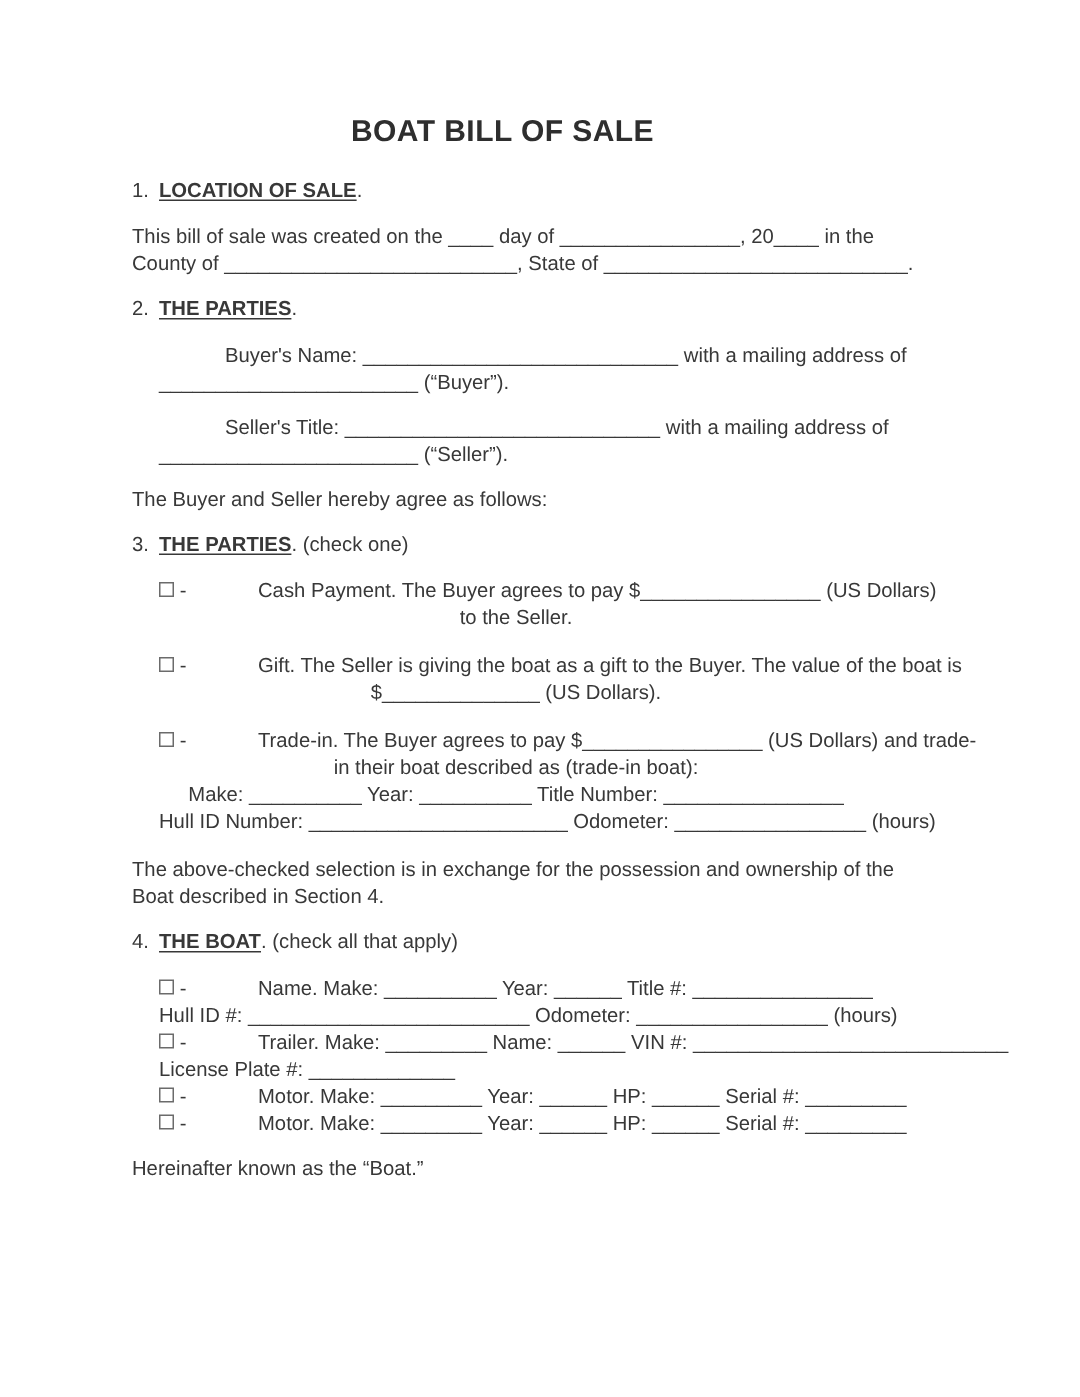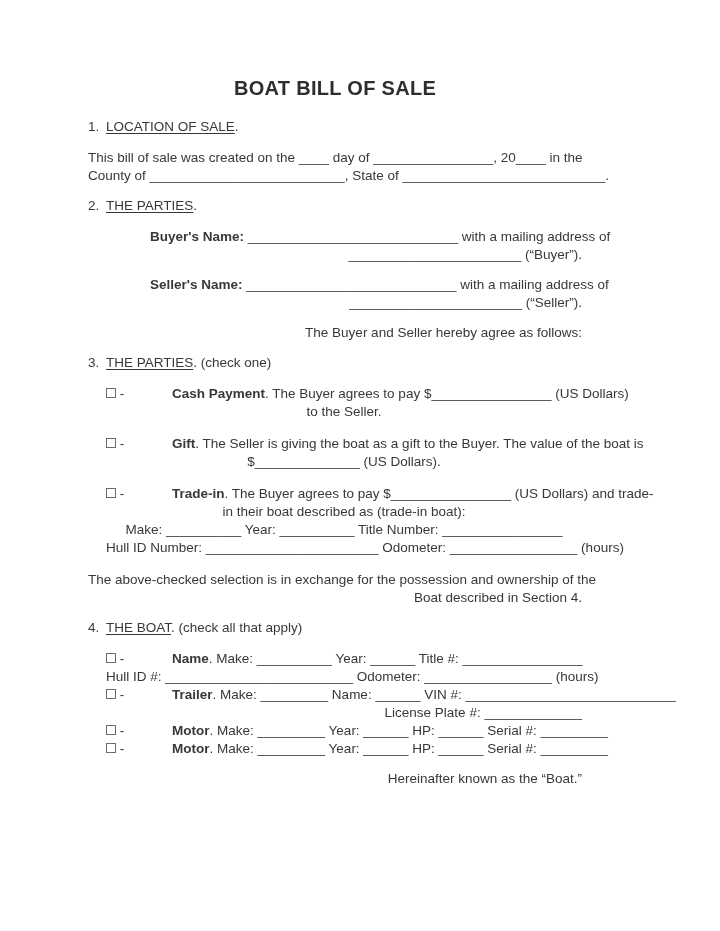--- a/index.html
+++ b/index.html
@@ -4,26 +4,26 @@
 <style>
   html,body{margin:0;padding:0;}
   body{width:720px;height:931px;background:#ffffff;overflow:hidden;}
   .page{box-sizing:border-box;width:668px;height:931px;padding:76px 86px 0 88px;
         font-family:"Liberation Sans","DejaVu Sans",sans-serif;
         font-size:13.5px;line-height:18px;color:#383838;}
   .title{font-size:20px;line-height:24px;font-weight:bold;text-align:center;
          margin:0 0 18px 0;letter-spacing:.3px;color:#2e2e2e;}
   .heading{margin:4px 0 13px 0;white-space:pre;}
   .num{display:inline-block;width:18px;}
-  .ht{font-weight:normal;text-decoration:underline;text-underline-offset:2px;}
-  .block{margin:0 0 12px 0;text-align:right;}
+  .ht{font-weight:bold;text-decoration:underline;text-underline-offset:2px;}
+  .block{margin:0 0 12px 0;}
   .opt{margin:0 0 14px 0;text-align:center;}
   .indent{margin-left:18px;}
   .line{display:block;white-space:pre;}
-  .b{font-weight:bold;padding-left:44px;}
+  .b{font-weight:normal;padding-left:44px;}
   .cb{display:inline-block;box-sizing:border-box;width:10px;height:10px;
       border:1px solid #6b6b6b;background:#ffffff;vertical-align:0px;cursor:pointer;}
 </style>
 </head>
 <body>
 
 <div class="page">
 
   <div class="title">BOAT BILL OF SALE</div>
 
@@ -35,21 +35,21 @@
     </div>
 
   <div class="heading"><span class="num">2.</span><span class="ht">THE PARTIES</span><span>.</span></div>
 
   <div class="block indent">
       <span class="line"><span class="b">Buyer's Name:</span><span> ____________________________ with a mailing address of</span></span>
       <span class="line">_______________________ (“Buyer”).</span>
     </div>
 
   <div class="block indent">
-      <span class="line"><span class="b">Seller's Name:</span><span> ____________________________ with a mailing address of</span></span>
+      <span class="line"><span class="b">Seller's Title:</span><span> ____________________________ with a mailing address of</span></span>
       <span class="line">_______________________ (“Seller”).</span>
     </div>
 
   <div class="block">
       <span class="line">The Buyer and Seller hereby agree as follows:</span>
     </div>
 
   <div class="heading"><span class="num">3.</span><span class="ht">THE PARTIES</span><span>.</span><span> (check one)</span></div>
 
   <div class="opt indent">

